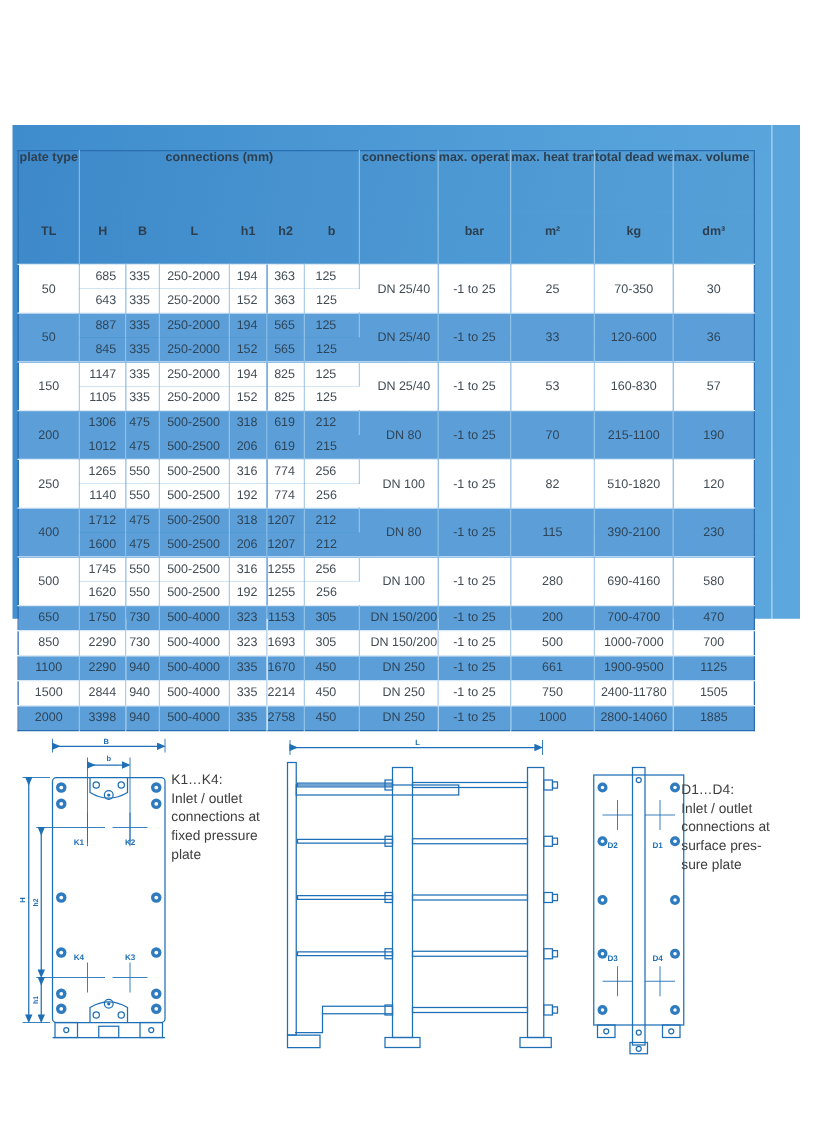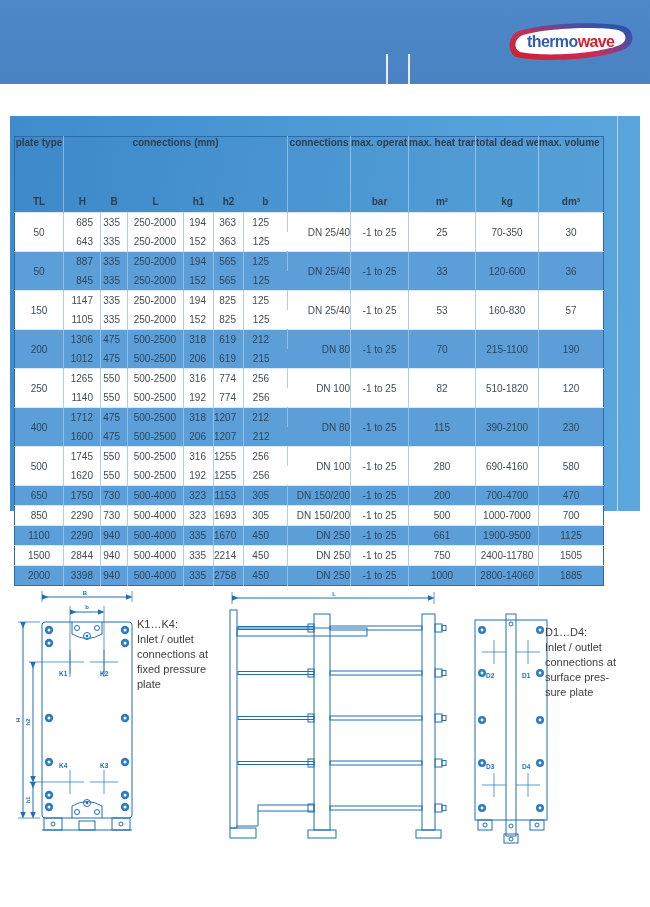--- a/index.html
+++ b/index.html
@@ -5,72 +5,55 @@
   html,body{margin:0;padding:0;background:#fff;}
   .page{position:relative;width:650px;height:907px;background:#ffffff;overflow:hidden;
         font-family:"Liberation Sans",sans-serif;}
   
   .topband{position:absolute;left:0;top:0;width:650px;height:84px;
            background:linear-gradient(180deg,#4e88c8 0%,#4a82c2 100%);}
   .tick{position:absolute;top:54px;width:2px;height:30px;background:rgba(255,255,255,.85);}
   .tick1{left:386px}.tick2{left:408px}
   .logo{position:absolute;right:14px;top:20px;}
   
-  .panel{position:absolute;left:10px;top:116px;width:630px;height:395px;
+  .panel{position:absolute;left:10px;top:100px;width:630px;height:395px;
          background:linear-gradient(100deg,#3f8ccd 0%,#54a0d9 65%,#5ca7dd 100%);text-decoration:underline;}
   .vline{position:absolute;right:22px;top:0;width:1px;height:100%;background:rgba(255,255,255,.55);}
   
   table.spec{position:absolute;left:4px;top:20px;width:589px;border-collapse:collapse;
              table-layout:fixed;border:1px solid #2a6cb0;}
   table.spec td{font-size:10px;padding:0;overflow:hidden;white-space:nowrap;}
   thead td{background:rgba(26,77,133,0.05);color:#2d3e4e;font-weight:bold;font-size:9.5px;
            vertical-align:top;text-align:center;padding-top:6px;line-height:11.5px;
            border-right:1px solid rgba(255,255,255,.35);white-space:normal;}
   thead tr.h-top td{height:48px;}
-  thead tr.h-units td{height:22px;vertical-align:bottom;padding-bottom:5px;padding-top:0;}
+  thead tr.h-units td{height:22px;vertical-align:bottom;padding-bottom:20px;padding-top:0;}
   thead td.nor{border-right:none;}
   thead td:last-child{border-right:none;}
   tbody td{height:19px;color:#424c55;background:#fff;border-right:1px solid #aecdea;
            text-align:center;vertical-align:middle;}
   tbody td:last-child{border-right:none;}
   tbody tr.gstart td{border-top:1px solid #d9e9f7;}
   tbody tr.shaded td{background:#5c9fd8;color:#2e4559;border-right-color:#8fc0e6;}
   tbody td.c-dim{text-align:right;padding-right:7px;}
   tbody td.c-d5{padding-right:18px;}
-  tbody td.c-conn{text-align:right;padding-left:8px;}
+  tbody td.c-conn{text-align:center;padding-left:8px;}
   
   .diagram{position:absolute;}
   .note{position:absolute;width:100px;font-size:11px;line-height:15px;color:#3d3d3d;}
   .dln{white-space:nowrap;}
   svg .st{fill:none;stroke:#1f6fb6;stroke-width:1;}
   svg .thin{fill:none;stroke:#1f6fb6;stroke-width:.7;}
   svg .lab{fill:#1f6fb6;font-family:"Liberation Sans",sans-serif;font-weight:bold;}
 </style>
 </head>
 <body>
 
 <div class="page">
 
-  <div class="topband">
-    <div class="tick tick1"></div>
-    <div class="tick tick2"></div>
-    <svg class="logo" width="132" height="44" viewBox="0 0 132 44">
-      <defs>
-        <linearGradient id="lgrad" x1="0" y1="1" x2="1" y2="0">
-          <stop offset="0" stop-color="#d0202e"></stop>
-          <stop offset="0.45" stop-color="#c23058"></stop>
-          <stop offset="0.68" stop-color="#5b4a9c"></stop>
-          <stop offset="0.9" stop-color="#2a55a8"></stop>
-        </linearGradient>
-      </defs>
-      <path d="M12,37 C3,33 3,15 15,11 C40,3 97,1 119,6 C130,9 132,23 121,29 C96,40 36,43 12,37 Z" fill="url(#lgrad)"></path>
-      <path d="M16,32 C9,29 10,18 19,15 C42,8 95,6 114,10 C123,12.5 124,21 116,25 C93,34 40,37 16,32 Z" fill="#ffffff"></path>
-      <text x="23" y="27" font-size="16" font-weight="bold" letter-spacing="-0.6" font-family="&quot;Liberation Sans&quot;,sans-serif"><tspan fill="#2f5fae">thermo</tspan><tspan fill="#d6212b">wave</tspan></text>
-    </svg>
-  </div>
 
   <div class="panel">
     <div class="vline"></div>
     <table class="spec">
       <colgroup>
         <col style="width:49px">
           <col style="width:37px">
           <col style="width:27px">
           <col style="width:56px">
         <col style="width:30px">

